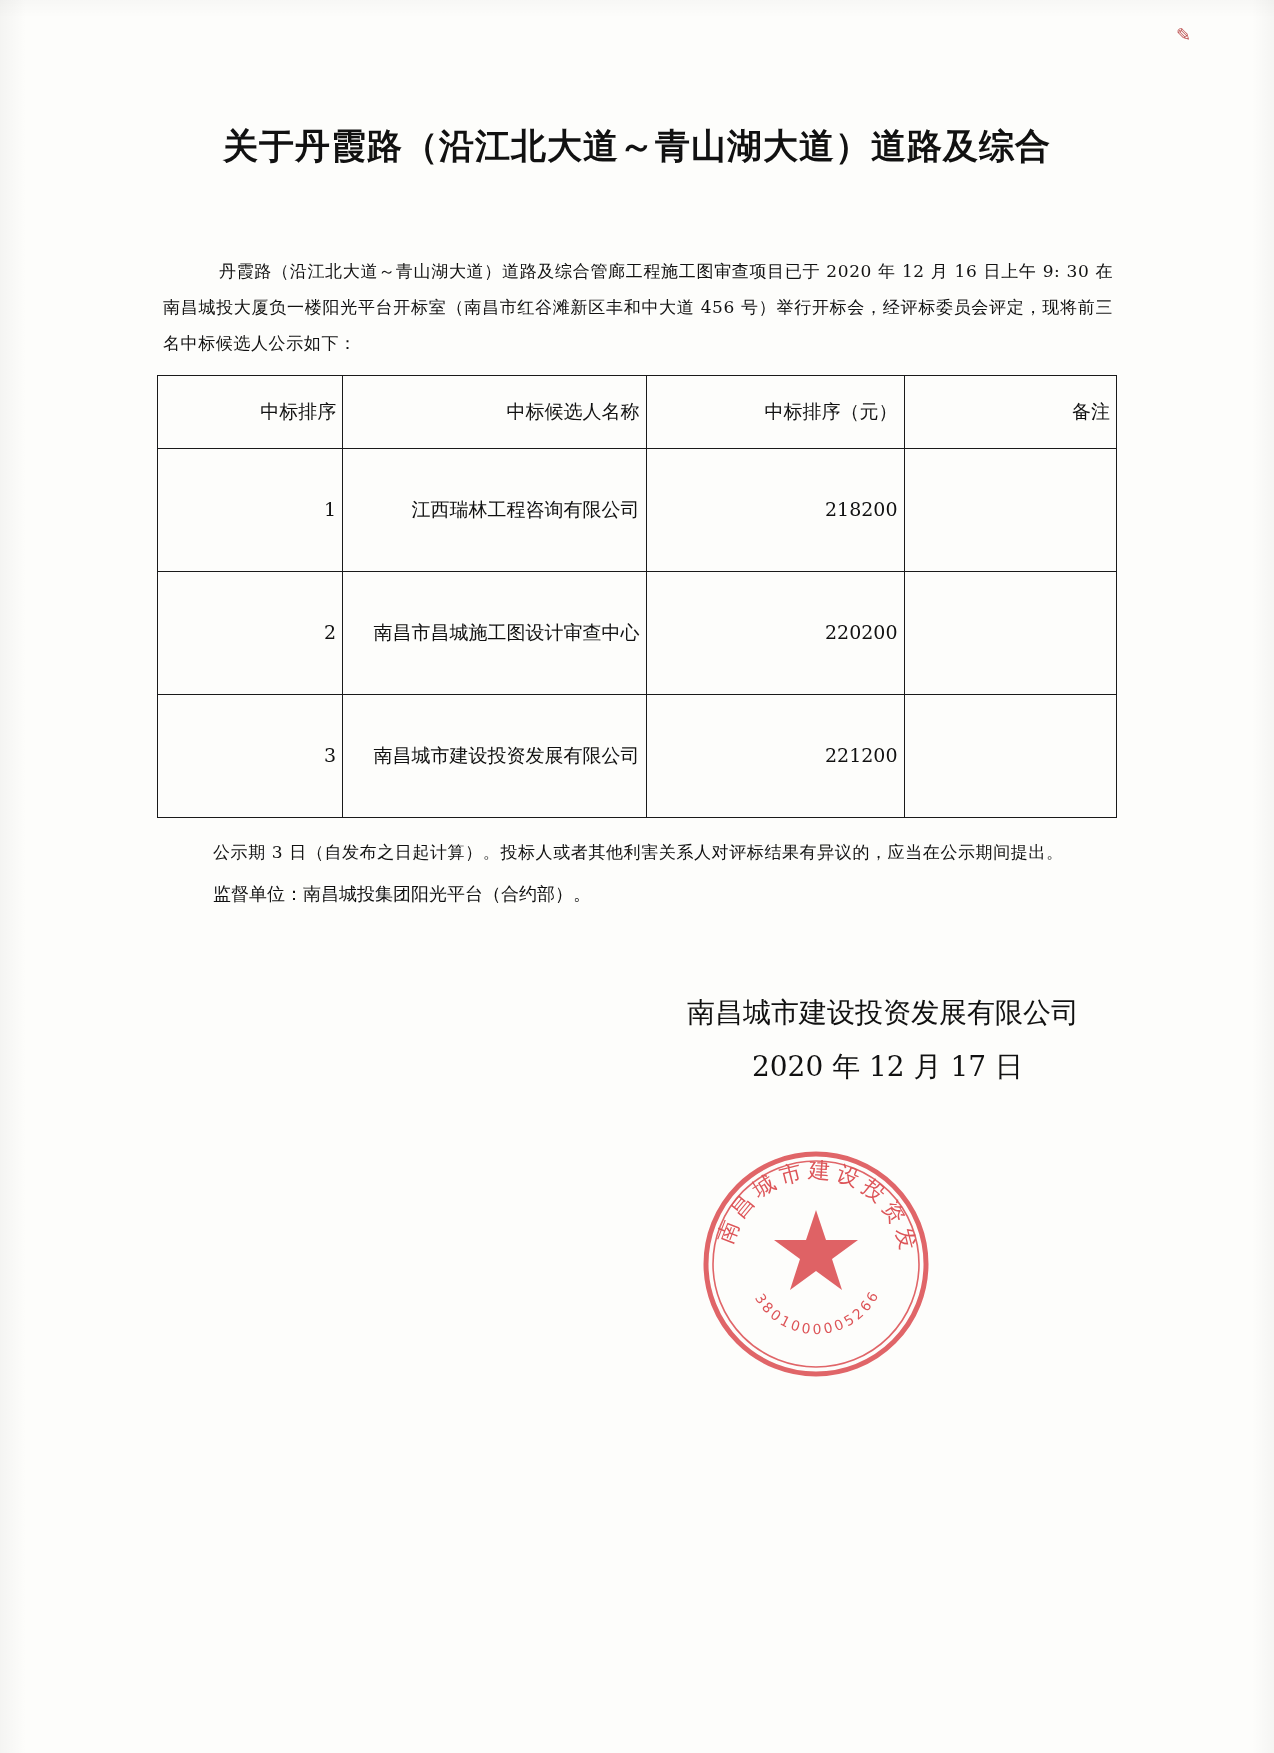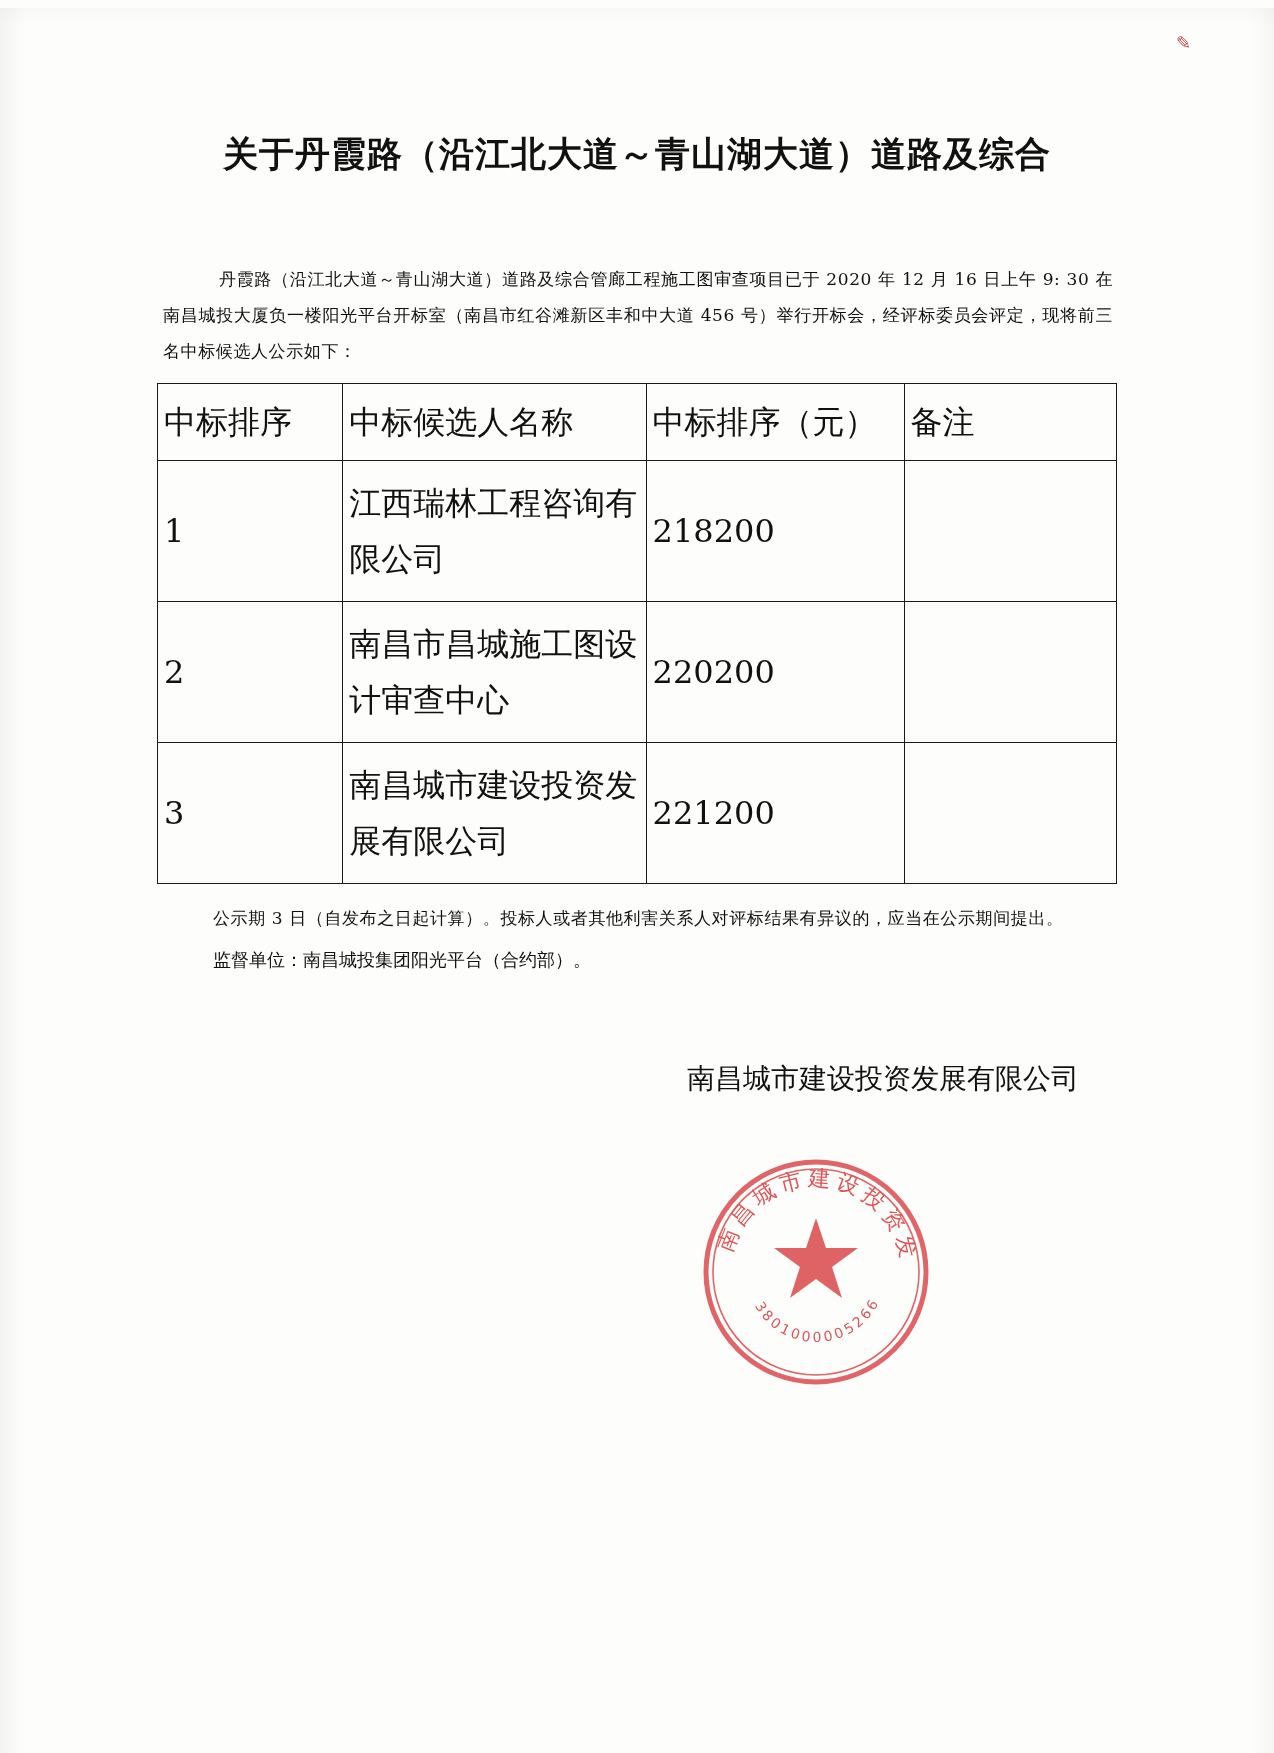--- a/index.html
+++ b/index.html
@@ -28,21 +28,21 @@
     position: absolute;
     inset: 0;
     background:
       linear-gradient(90deg, rgba(0,0,0,0.035) 0px, rgba(0,0,0,0) 26px),
       linear-gradient(270deg, rgba(0,0,0,0.03) 0px, rgba(0,0,0,0) 22px),
       linear-gradient(180deg, rgba(0,0,0,0.025) 0px, rgba(0,0,0,0) 18px);
     pointer-events: none;
   }
   .content {
     position: relative;
-    margin: 8px auto;
+    margin: 0 auto;
     width: 960px;
     padding-top: 118px;
   }
   h1.doc-title {
     font-size: 35px;
     font-weight: bold;
     line-height: 1.62;
     text-align: center;
     letter-spacing: 1px;
     margin: 0 0 0 0;
@@ -67,22 +67,22 @@
   }
   table.bid-table {
     width: 100%;
     border-collapse: collapse;
     margin-top: 14px;
     table-layout: fixed;
   }
   table.bid-table td, table.bid-table th {
     border: 1.6px solid #1a1a1a;
     font-weight: normal;
-    font-size: 32px;
-    text-align: left;
+    font-size: 19px;
+    text-align: right;
     vertical-align: middle;
     padding: 14px 6px;
     line-height: 1.75;
     font-family: "DejaVu Serif", "Liberation Serif", serif;
   }
   table.bid-table thead td {
     height: 52px;
     padding: 10px 6px;
   }
   table.bid-table tbody td {
@@ -182,20 +182,21 @@
         </tr>
       </tbody>
     </table>
 
     <p class="body-para para-notice">公示期 3 日（自发布之日起计算）。投标人或者其他利害关系人对评标结果有异议的，应当在公示期间提出。</p>
 
     <p class="para-line">监督单位：南昌城投集团阳光平台（合约部）。</p>
 
     <div class="signature">
       <div>南昌城市建设投资发展有限公司</div>
+      <div class="sig-date">2020 年 12 月 17 日</div>
     </div>
 
   </div>
 
   <div class="seal">
     <svg viewBox="0 0 232 232" width="232" height="232" xmlns="http://www.w3.org/2000/svg">
       <g fill="none" stroke="#d4262b" stroke-width="5" opacity="0.9">
         <circle cx="116" cy="116" r="110"></circle>
         <circle cx="116" cy="116" r="103" stroke-width="1.6"></circle>
       </g>

